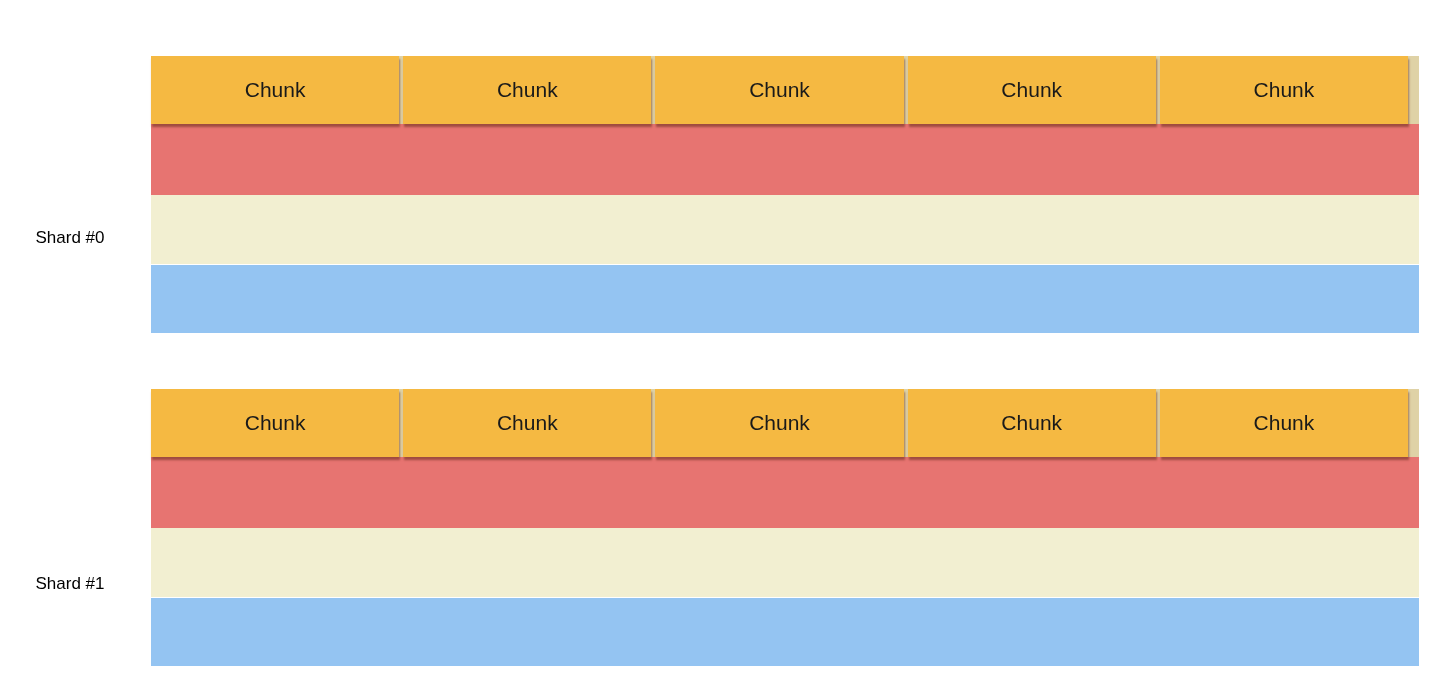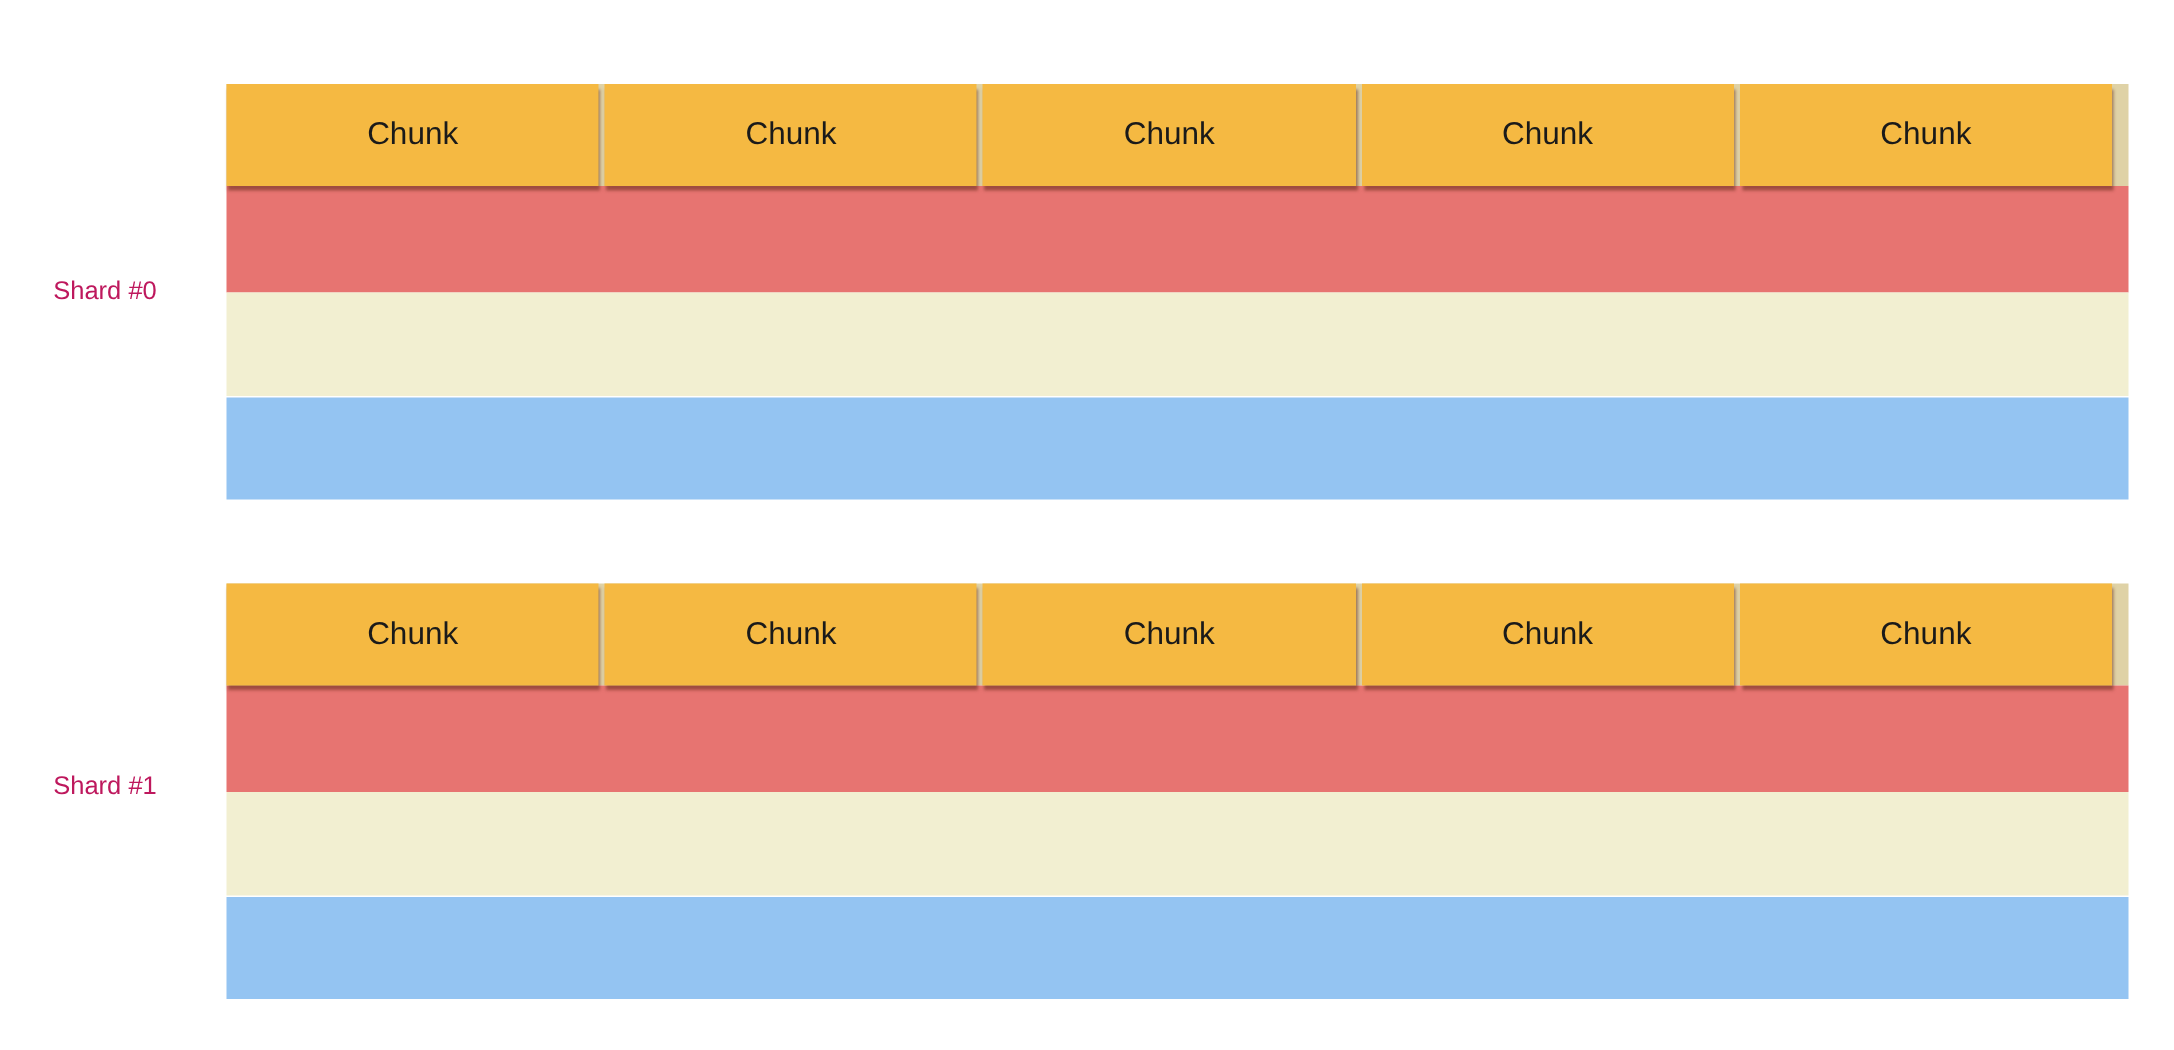--- a/index.html
+++ b/index.html
@@ -17,25 +17,26 @@
     height: 700px;
   }
   .shard-label {
     position: absolute;
     left: 15px;
     width: 110px;
     height: 20px;
     line-height: 20px;
     text-align: center;
     font-size: 17px;
-    color: #be185d;
+    color: #000000;
     white-space: nowrap;
+    margin-top: 44px;
   }
   #label-0 { top: 184px; }
-  #label-1 { top: 514px; }
+  #label-1 { top: 530px; }
 
   .shard {
     position: absolute;
     left: 151px;
     width: 1268px;
   }
   #shard-0 { top: 56px; }
   #shard-1 { top: 389px; }
 
   .chunk-row {

